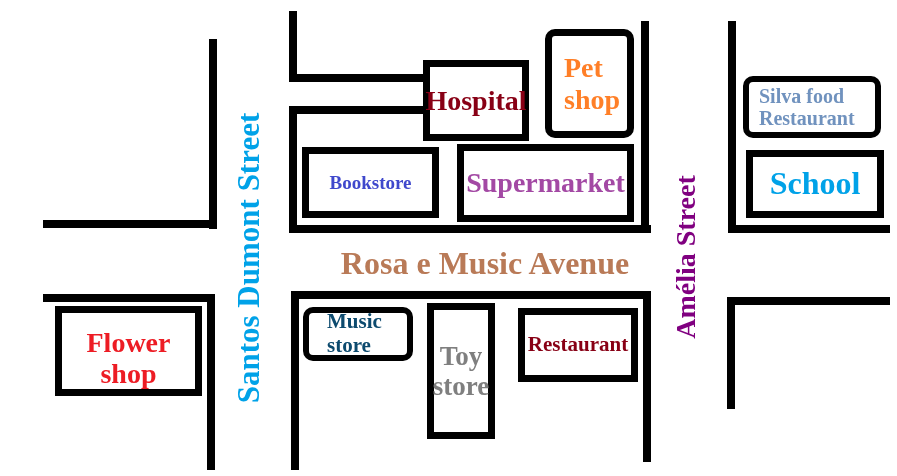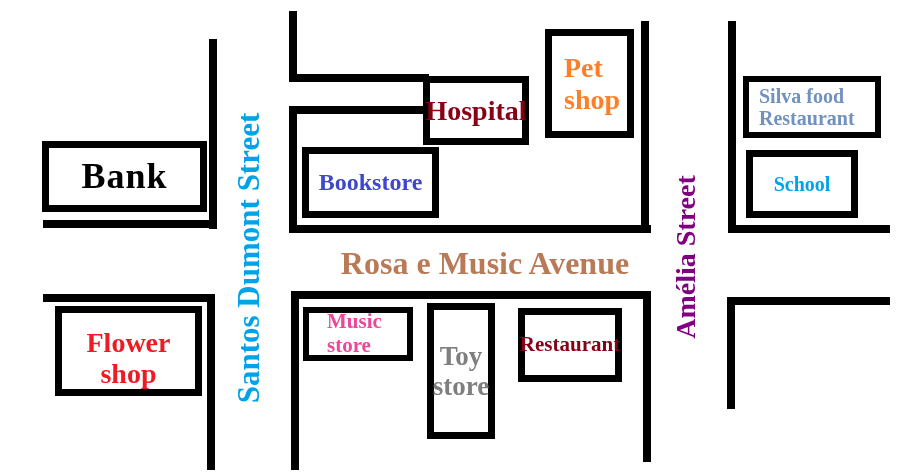--- a/index.html
+++ b/index.html
@@ -7,38 +7,38 @@
     position:relative;width:897px;height:476px;background:#fff;overflow:hidden;
     font-family:"Liberation Serif","DejaVu Serif",serif;font-weight:bold;
   }
   .line{position:absolute;background:#000;}
   .pbox{
     position:absolute;background:#fff;border:7px solid #000;box-sizing:border-box;
     display:flex;align-items:center;justify-content:center;text-align:center;line-height:1.12;
   }
   .pbox.thin{border-width:6px;}
   .pbox.nowrap span{white-space:nowrap;}
-  .pbox.left-align{justify-content:flex-end;text-align:left;}
+  .pbox.left-align{justify-content:flex-end;text-align:left;border-radius:10px;}
   .street-label{
     position:absolute;display:flex;align-items:center;justify-content:center;
     white-space:nowrap;line-height:1;
   }
   .vertical{transform:rotate(-90deg);}
   
   .b-bank{left:42px;top:141px;width:165px;height:71px;font-size:36px;letter-spacing:1px;}
-  .b-hospital{left:423px;top:76px;width:106px;height:69px;font-size:28px;}
+  .b-hospital{left:423px;top:60px;width:106px;height:81px;font-size:28px;}
   .b-petshop{left:545px;top:29px;width:89px;height:109px;font-size:28px;padding-left:12px;}
-  .b-bookstore{left:302px;top:147px;width:137px;height:71px;font-size:24px;}
+  .b-bookstore{left:302px;top:147px;width:137px;height:71px;font-size:19px;}
   .b-supermarket{left:457px;top:144px;width:177px;height:78px;font-size:28px;}
   .b-fastfood{left:743px;top:76px;width:138px;height:62px;font-size:20px;padding-left:10px;}
-  .b-school{left:746px;top:150px;width:112px;height:68px;font-size:20px;}
+  .b-school{left:746px;top:150px;width:138px;height:68px;font-size:32px;}
   .b-flowershop{left:55px;top:306px;width:147px;height:90px;font-size:28px;}
   .b-musicstore{left:303px;top:307px;width:110px;height:54px;font-size:21px;padding-left:18px;}
   .b-toystore{left:427px;top:303px;width:68px;height:136px;font-size:27px;}
-  .b-restaurant{left:518px;top:308px;width:104px;height:74px;font-size:21px;}
+  .b-restaurant{left:518px;top:308px;width:120px;height:74px;font-size:21px;}
   
   .s-rosa{left:335px;top:246px;width:300px;height:34px;font-size:32px;}
   .s-santos{left:78px;top:242px;width:340px;height:32px;font-size:31px;}
   .s-amelia{left:581px;top:242px;width:210px;height:30px;font-size:28px;}
 </style>
 </head>
 <body>
 
 <div class="map-canvas">
 
@@ -63,51 +63,51 @@
   <div class="street-label s-santos vertical">
     <span style="color: rgb(0, 162, 232);">Santos Dumont Street</span>
   </div>
   <div class="street-label s-rosa">
     <span style="color: rgb(185, 122, 87);">Rosa e Music Avenue</span>
   </div>
   <div class="street-label s-amelia vertical">
     <span style="color: rgb(128, 0, 128);">Amélia Street</span>
   </div>
 
-  <div class="pbox b-bank nowrap">
-    <span style="color: rgb(0, 0, 0);">Bank</span>
-  </div>
 
   <div class="pbox b-hospital nowrap">
     <span style="color: rgb(136, 0, 21);">Hospital</span>
   </div>
 
   <div class="pbox b-petshop left-align">
     <span style="color: rgb(255, 127, 39);">Pet shop</span>
   </div>
 
   <div class="pbox b-bookstore nowrap">
     <span style="color: rgb(63, 72, 204);">Bookstore</span>
   </div>
 
+  <div class="pbox b-supermarket nowrap">
+    <span style="color: rgb(163, 73, 164);">Supermarket</span>
+  </div>
 
   <div class="pbox b-fastfood thin left-align">
     <span style="color: rgb(112, 146, 190);">Silva food Restaurant</span>
   </div>
 
   <div class="pbox b-school nowrap">
     <span style="color: rgb(0, 162, 232);">School</span>
   </div>
 
   <div class="pbox b-flowershop">
     <span style="color: rgb(237, 28, 36); margin-top: 14px;">Flower shop</span>
   </div>
 
   <div class="pbox b-musicstore thin left-align">
-    <span style="color: #ec4899;">Music store</span>
+    <span style="color: #0c4a6e;">Music store</span>
   </div>
 
   <div class="pbox b-toystore">
     <span style="color: rgb(127, 127, 127);">Toy store</span>
   </div>
 
   <div class="pbox b-restaurant nowrap">
     <span style="color: rgb(136, 0, 21);">Restaurant</span>
   </div>
 

